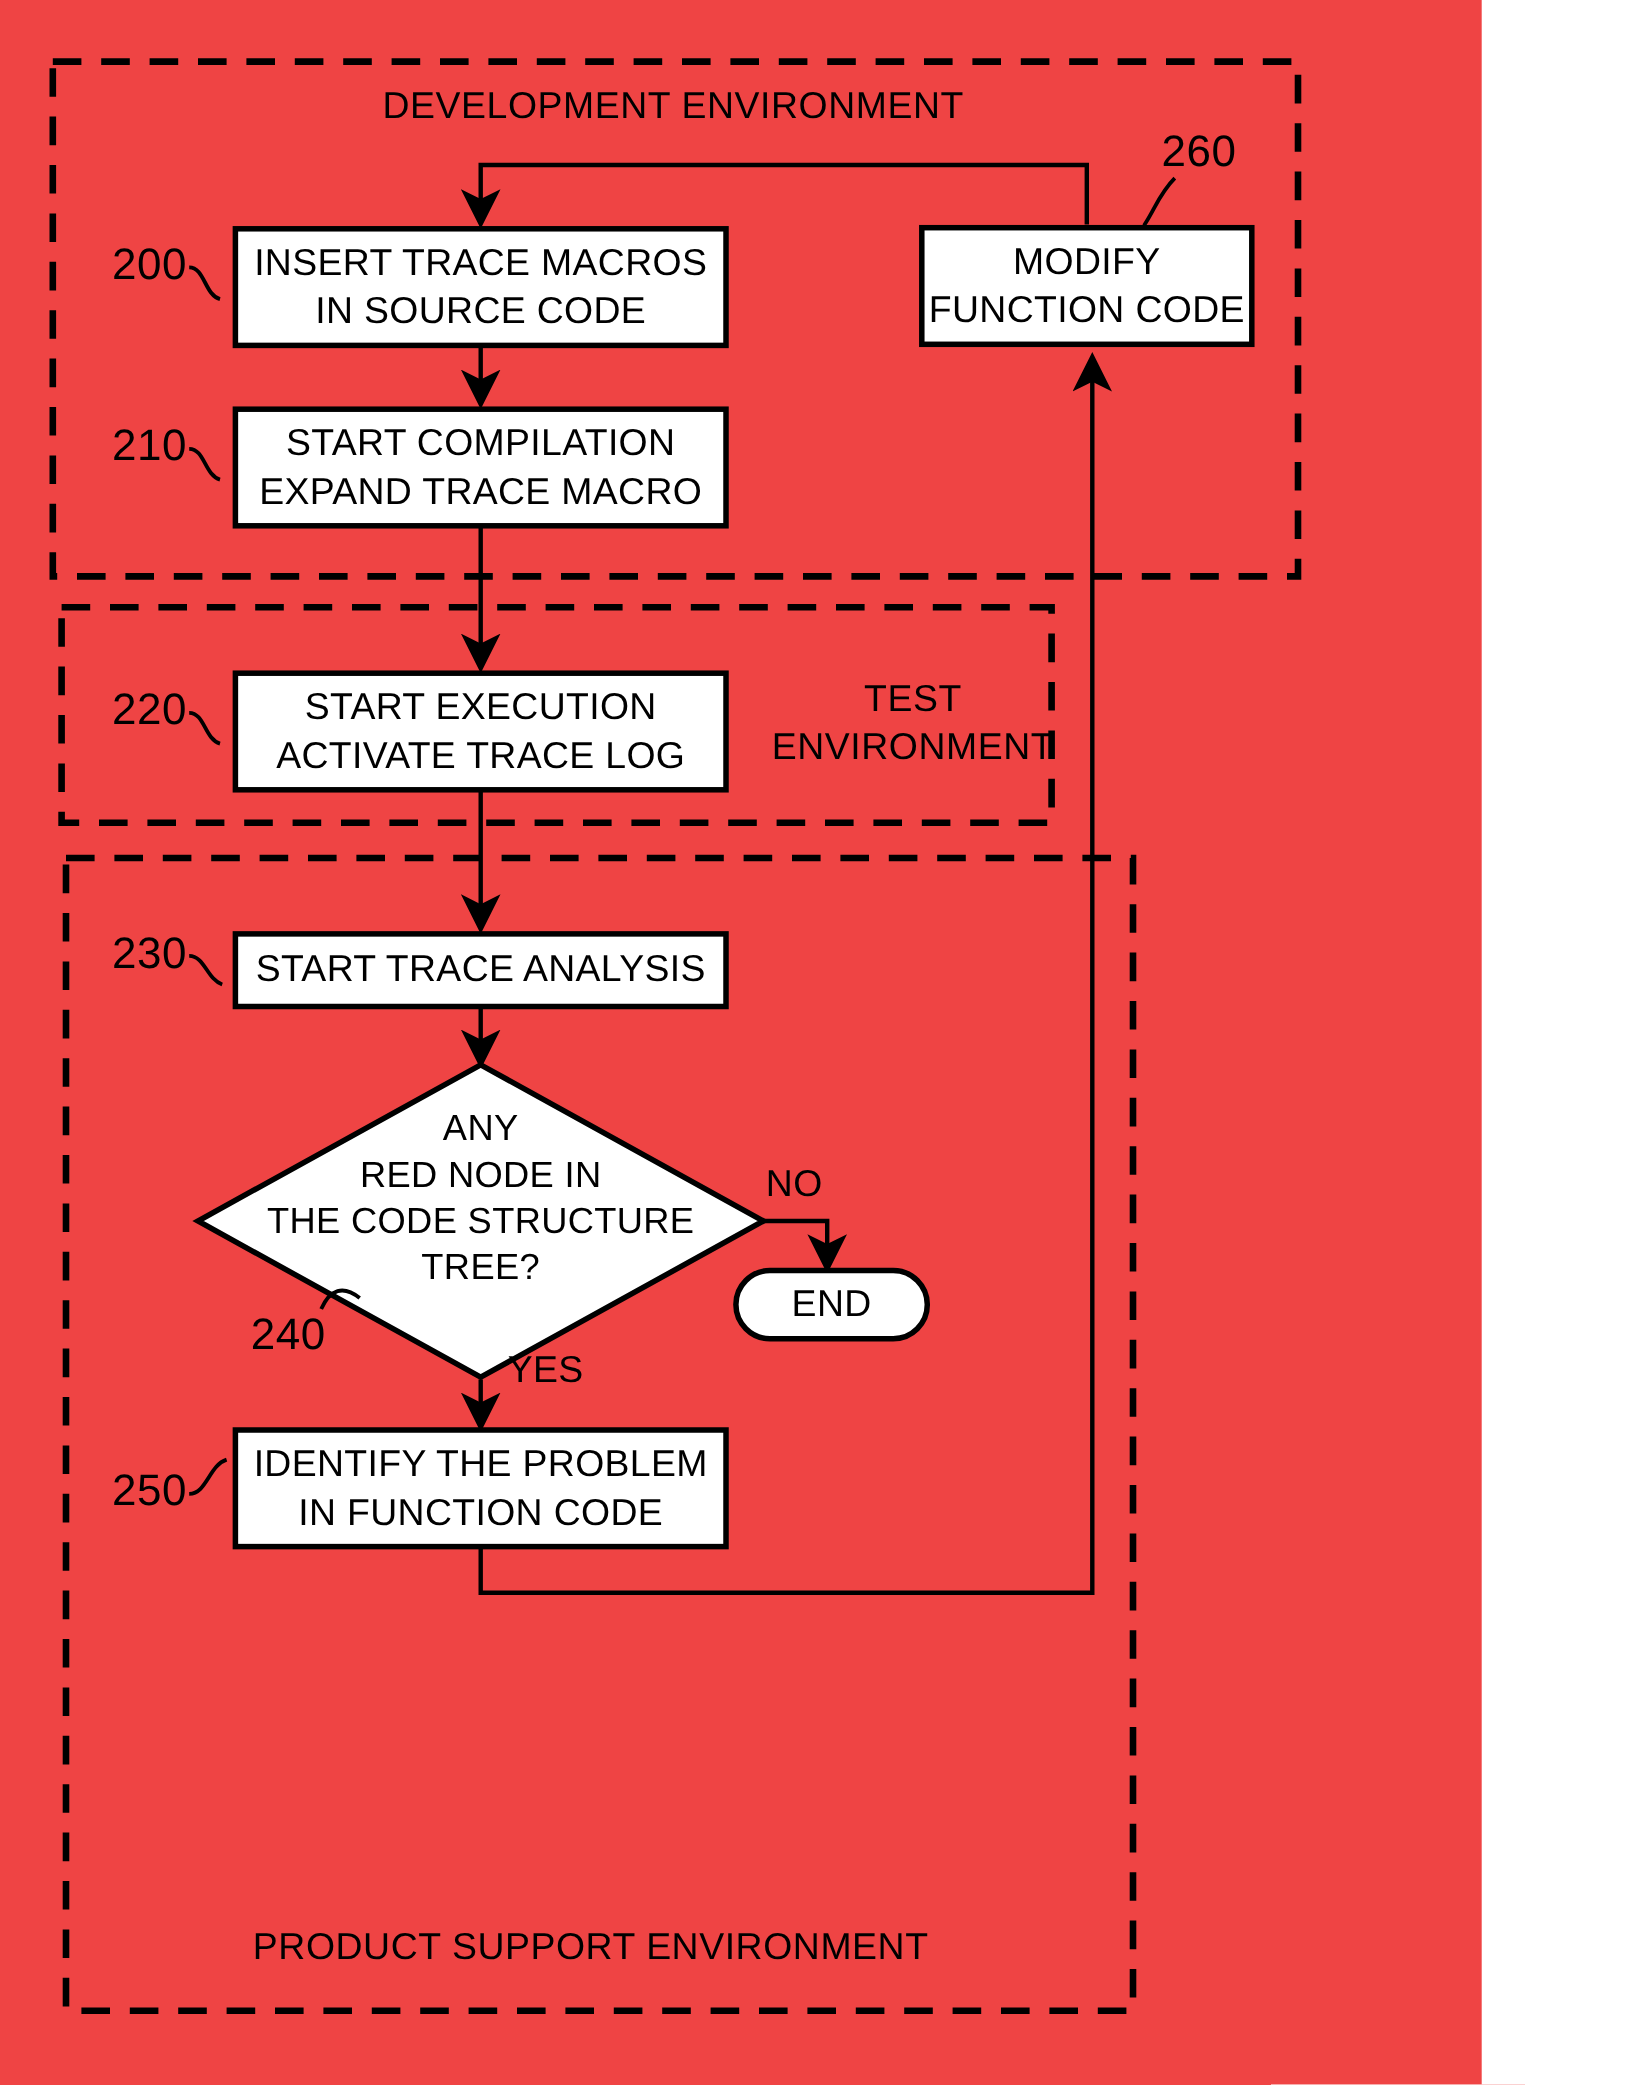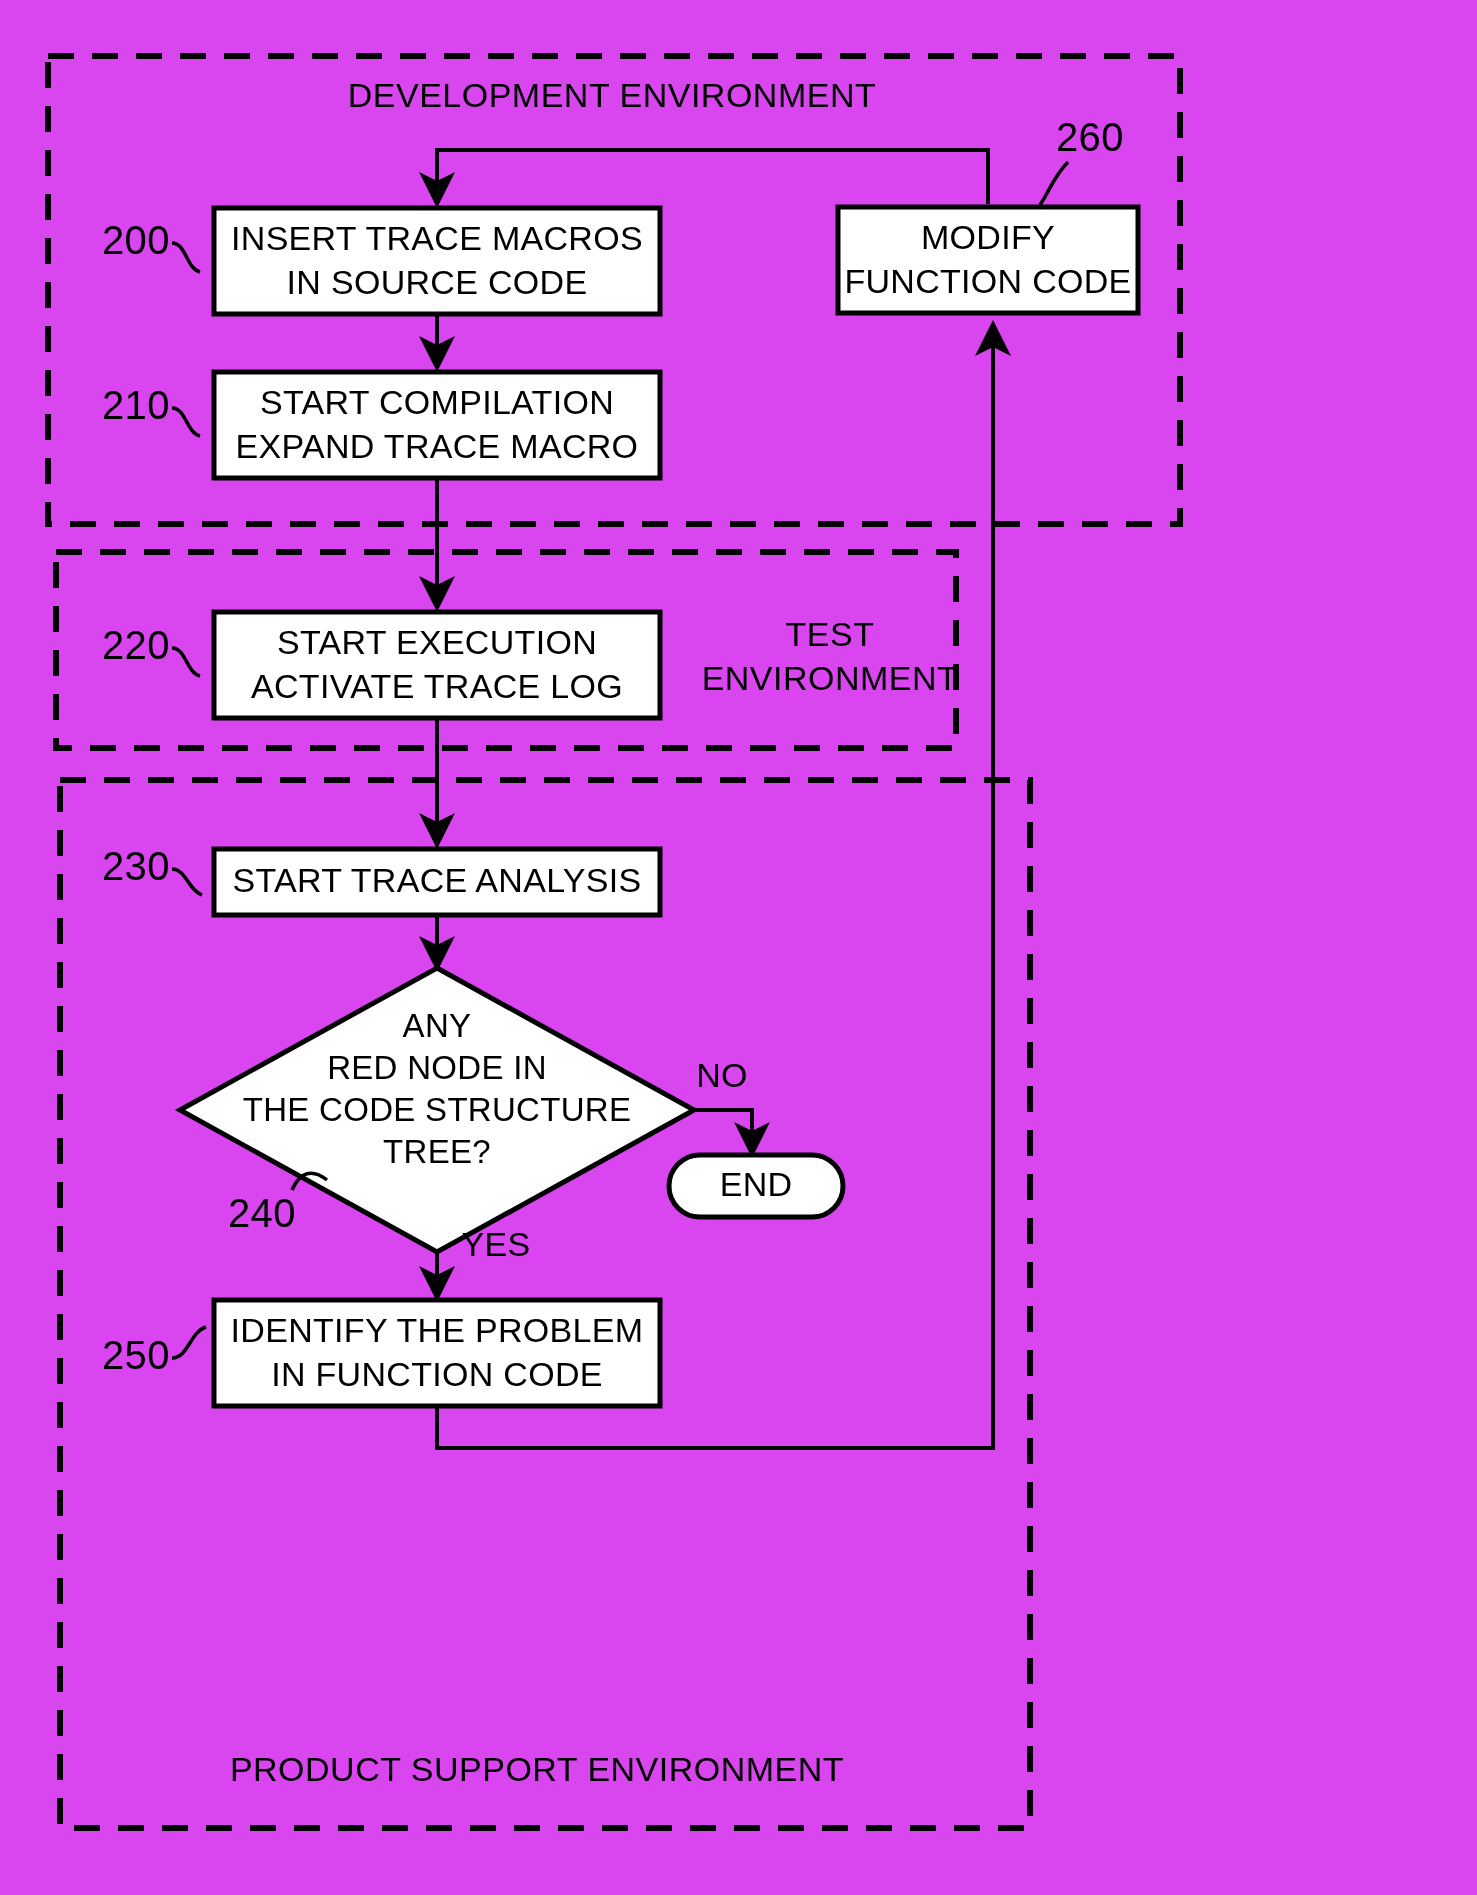--- a/index.html
+++ b/index.html
@@ -5,23 +5,23 @@
   html, body {
     margin: 0;
     padding: 0;
     background: #ffffff;
   }
   body {
     font-family: "Liberation Sans", sans-serif;
   }
   #page {
     position: relative;
-    width: 1477px;
+    width: 1347px;
     height: 1895px;
-    background: #d946ef;
+    background: #ef4444;
     overflow: hidden;
   }
   #diagram-svg {
     position: absolute;
     left: 0;
     top: 0;
     width: 1477px;
     height: 1895px;
   }
   .env-label, .ref-num, .box-text, .edge-label, .term-text, .diamond-text {

